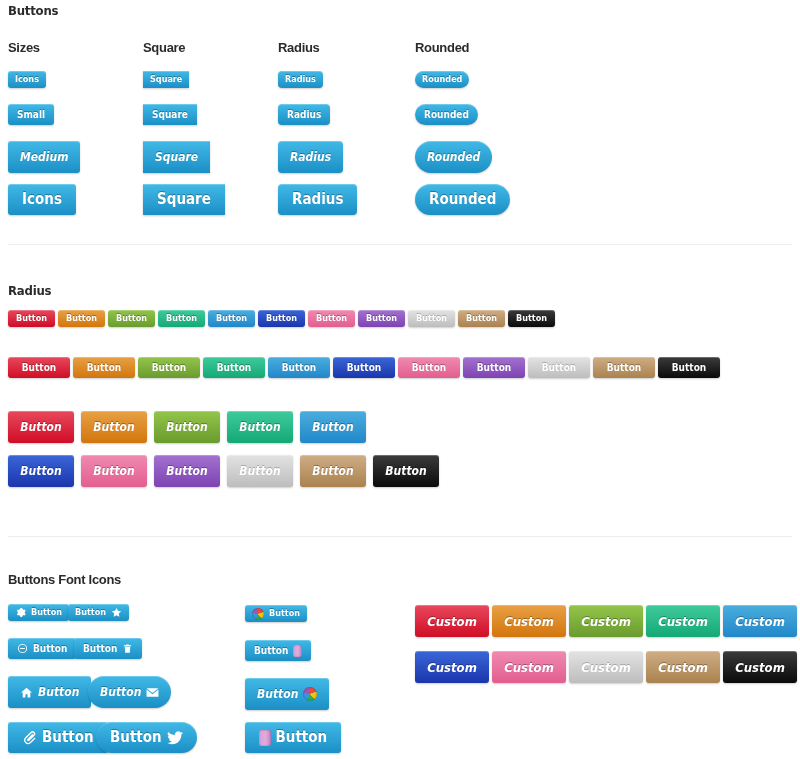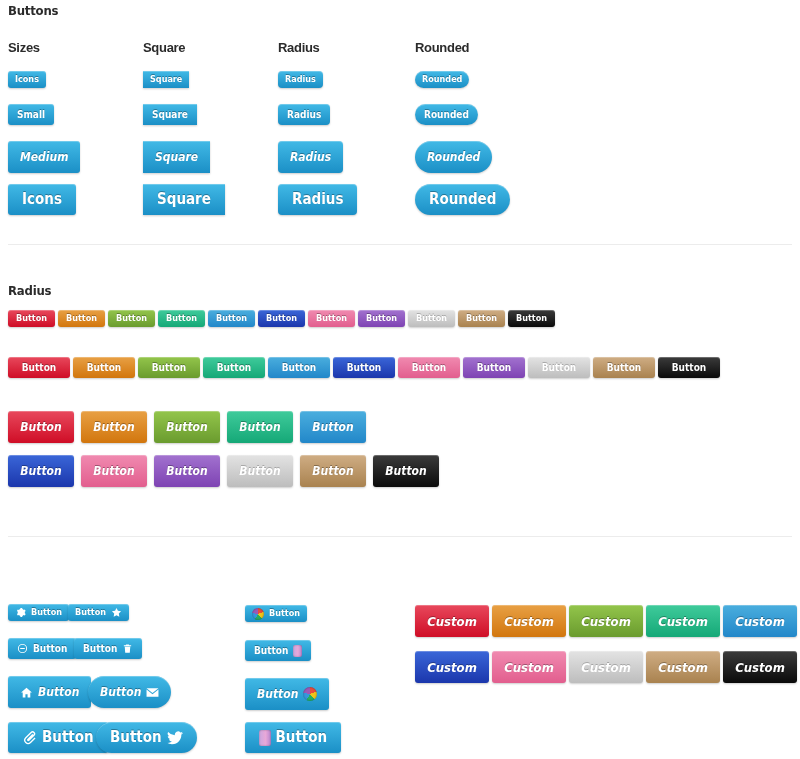--- a/index.html
+++ b/index.html
@@ -260,20 +260,21 @@
       <button class="btn sz-medium  p-tan" style="left: 300px; top: 455px; width: 66px;">
         <span>Button</span>
       </button>
       <button class="btn sz-medium  p-black" style="left: 373px; top: 455px; width: 66px;">
         <span>Button</span>
       </button>
     </div>
 
   <hr class="rule" style="top:536px;">
 
+  <h2 class="col-title" style="left:8px;top:572px;">Buttons Font Icons</h2>
 
   <div id="fonticons-area">
       <button class="btn sz-tiny  c-blue" style="left: 8px; top: 604px;">
         <span class="ico">
           <svg width="11" height="11" viewBox="0 0 24 24">
             <path d="M12 8a4 4 0 100 8 4 4 0 000-8zm0 6a2 2 0 110-4 2 2 0 010 4zm9.5-2c0-.6-.05-1.2-.15-1.7l2-1.6-2-3.4-2.4 1a7.7 7.7 0 00-2.9-1.7L15.7 2h-3.9l-.35 2.6a7.7 7.7 0 00-2.9 1.7l-2.4-1-2 3.4 2 1.6a8.6 8.6 0 000 3.4l-2 1.6 2 3.4 2.4-1a7.7 7.7 0 002.9 1.7l.35 2.6h3.9l.35-2.6a7.7 7.7 0 002.9-1.7l2.4 1 2-3.4-2-1.6c.1-.5.15-1.1.15-1.7z"></path>
           </svg>
         </span>
         <span>Button</span>
       </button>

